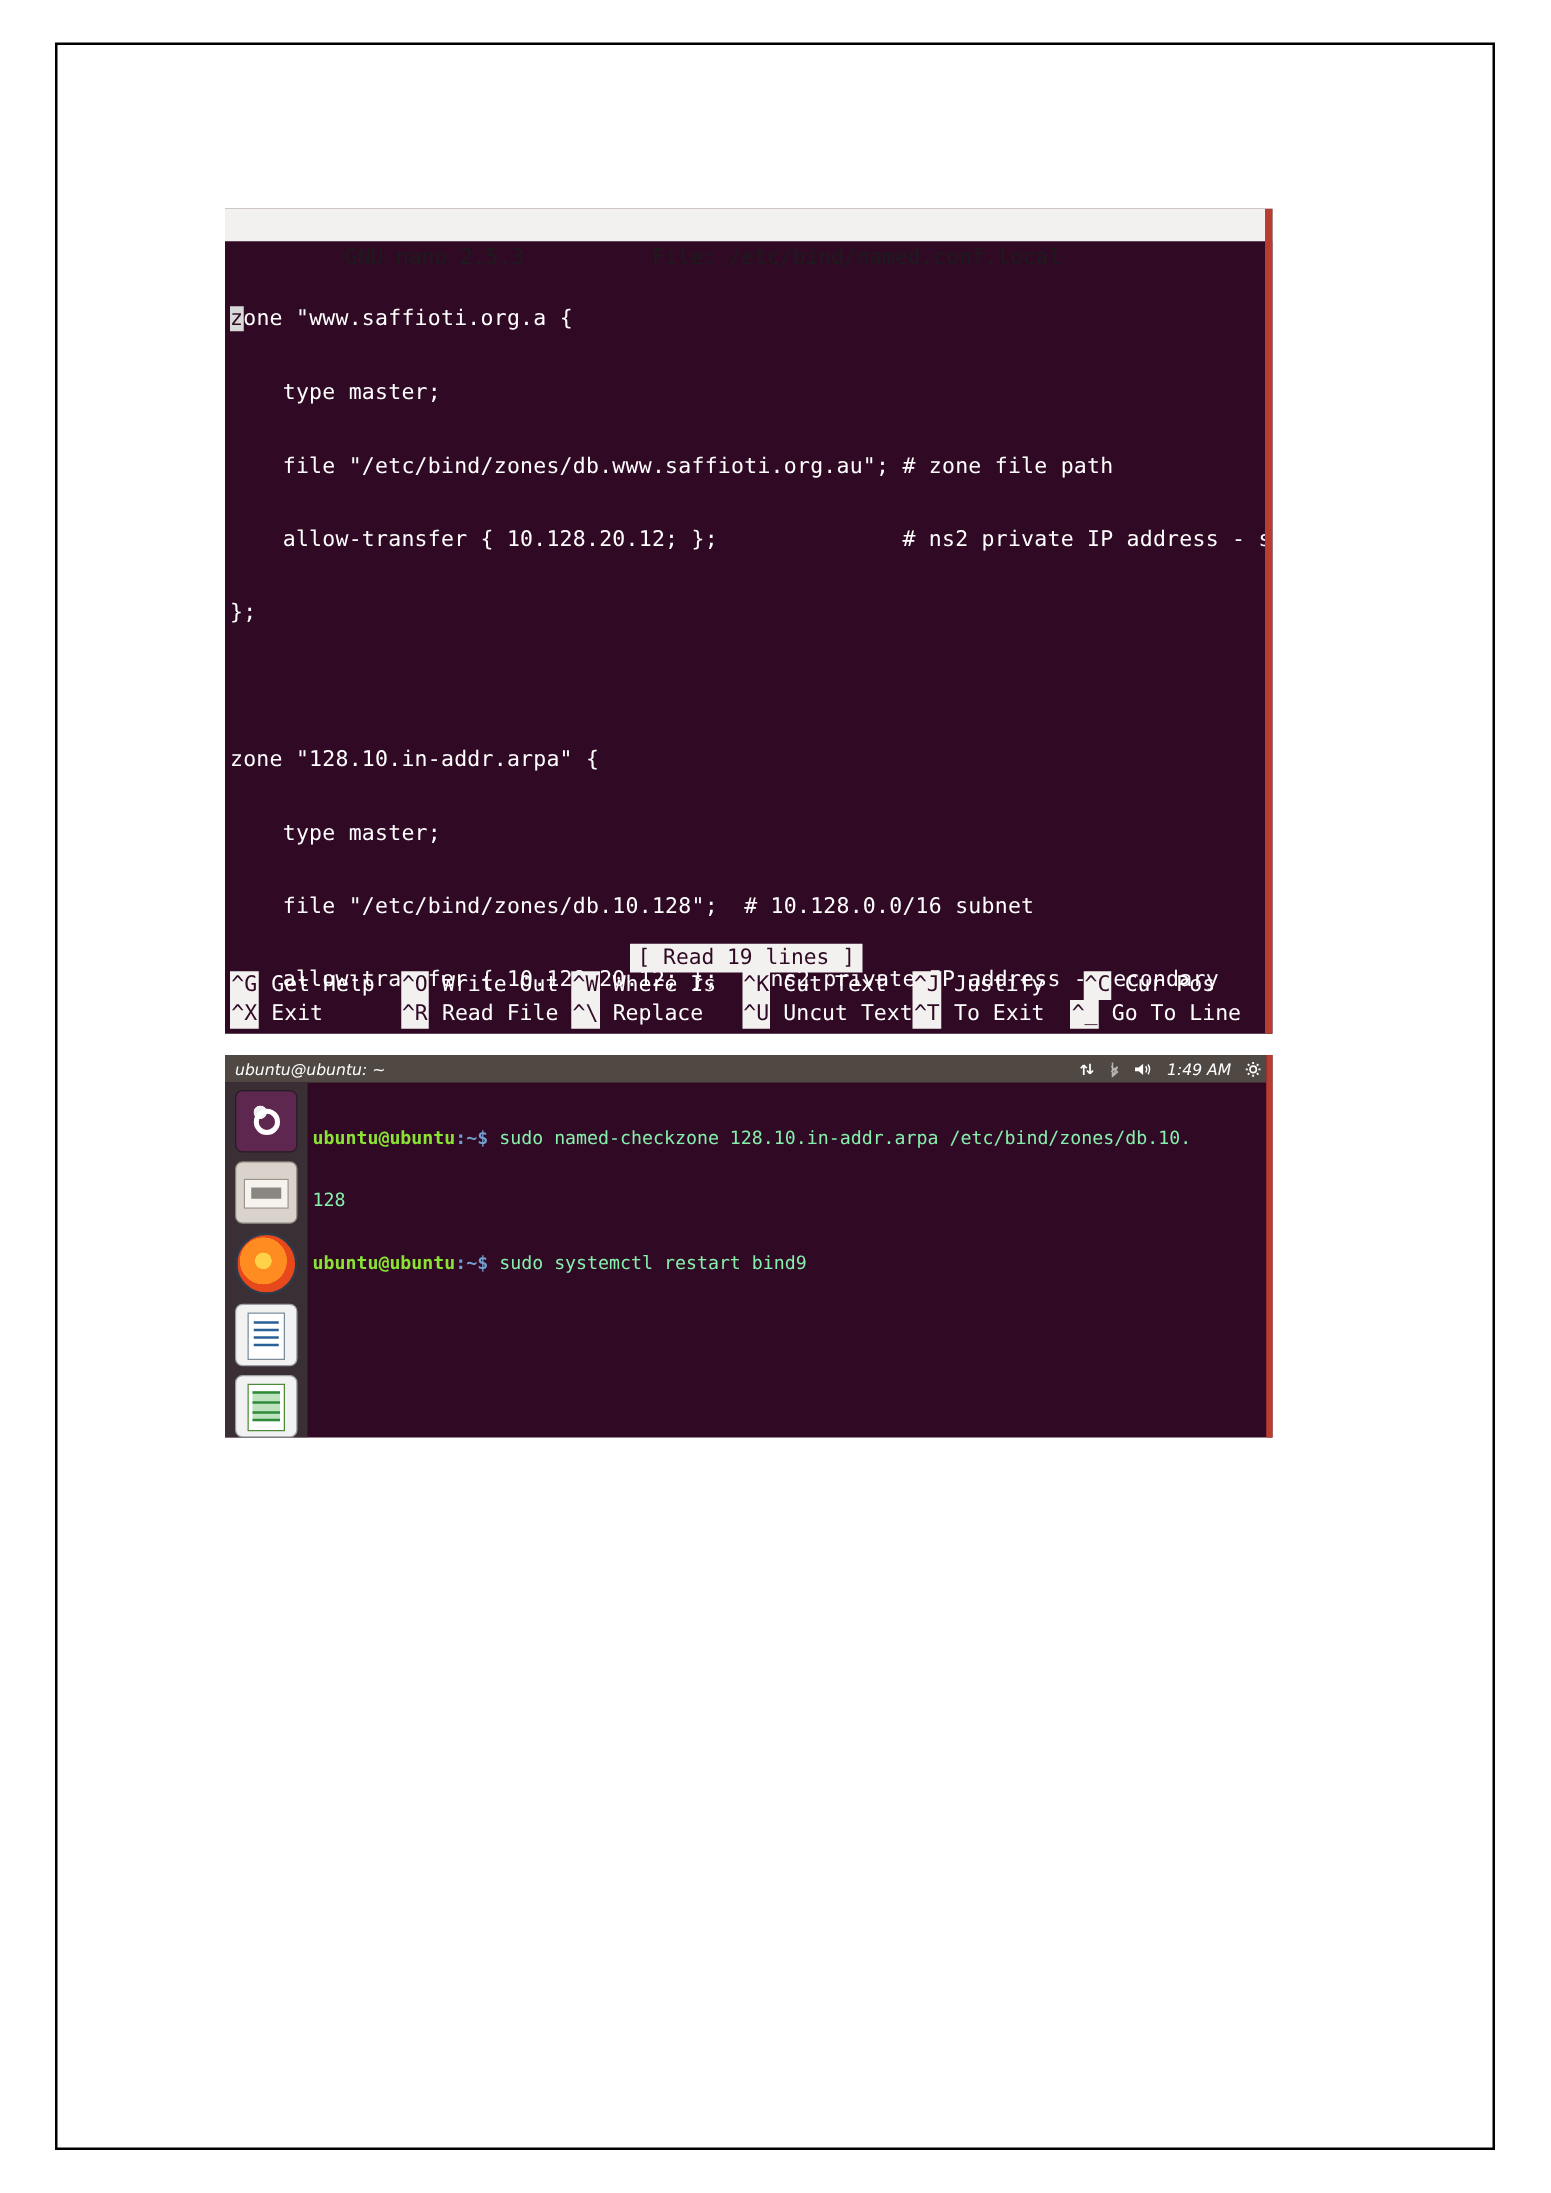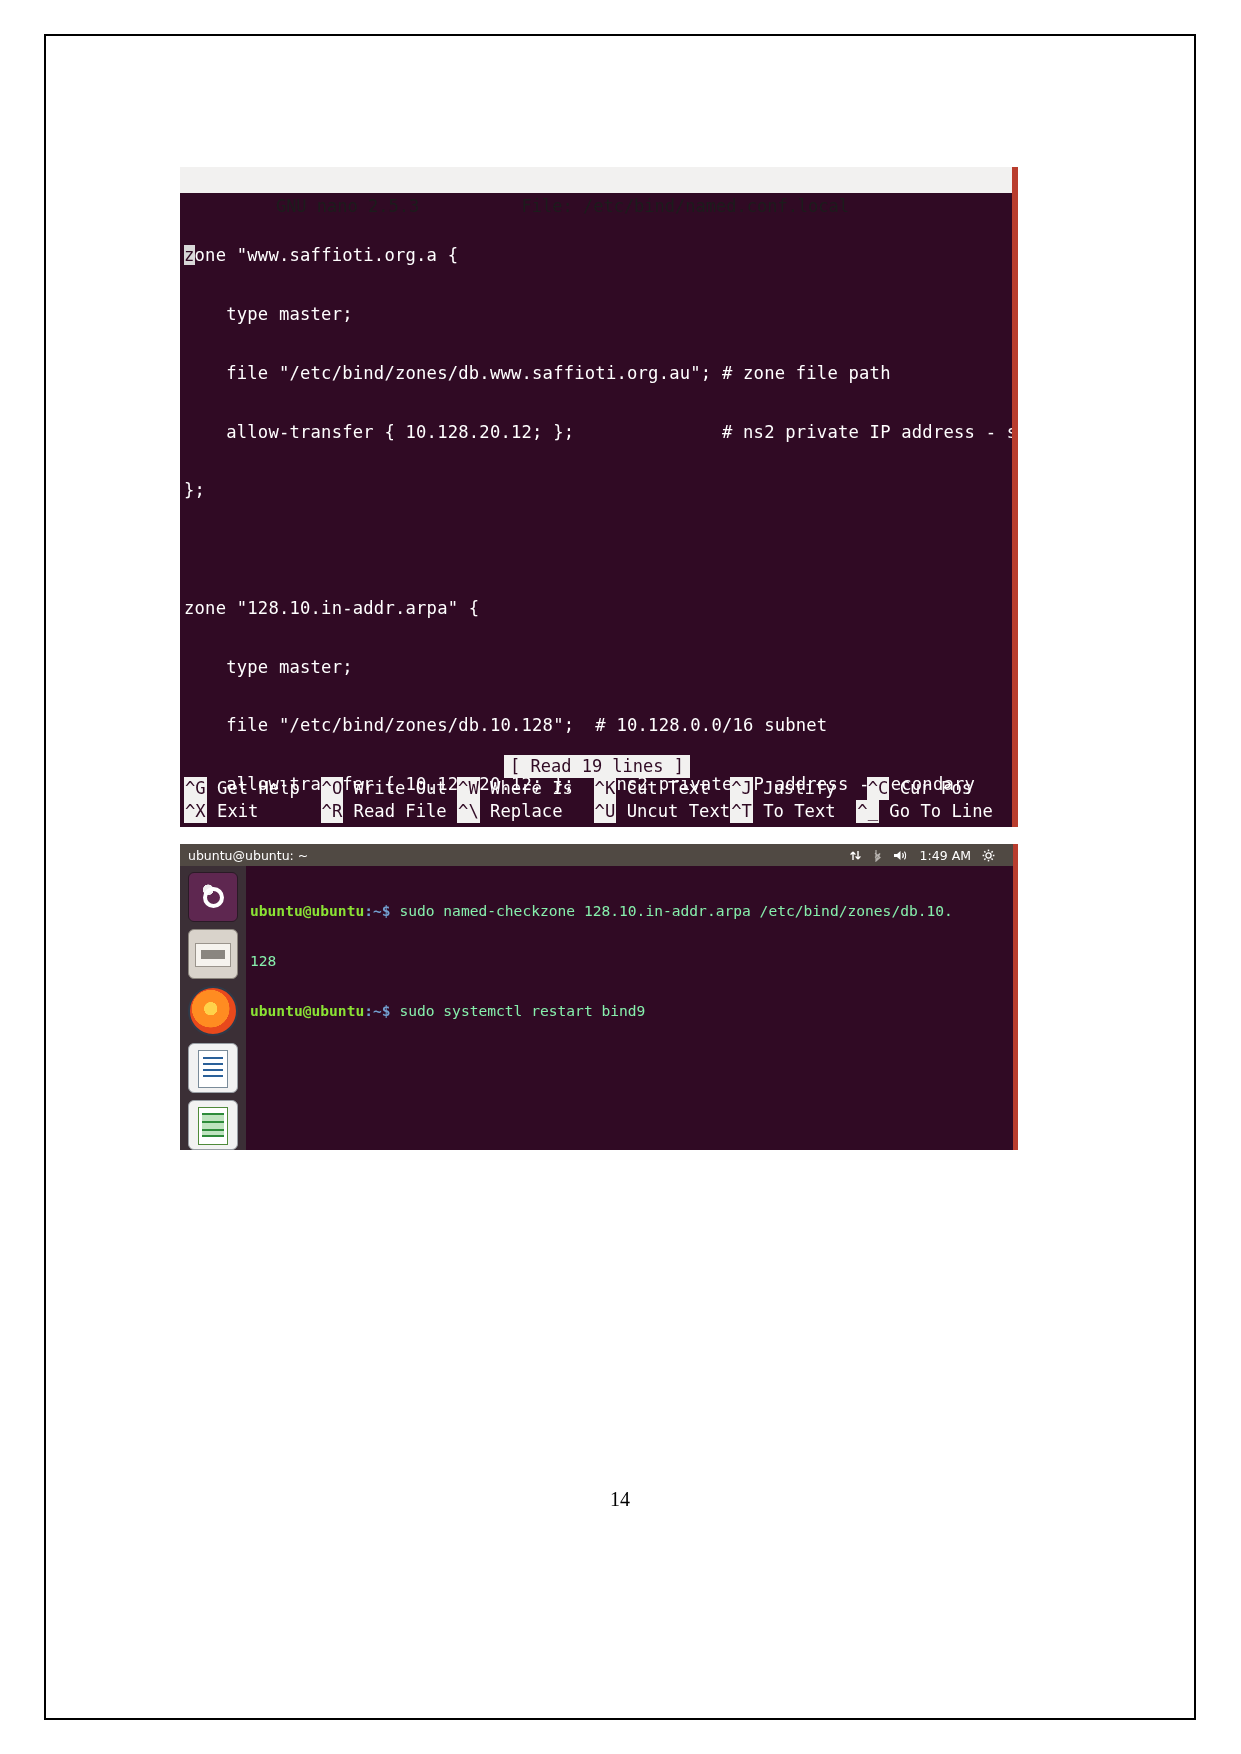--- a/index.html
+++ b/index.html
@@ -129,22 +129,23 @@
     border-right: 5px solid #b93d2e;
   }
   .term-titlebar {
     height: 22px;
     background: #504943;
     color: #ffffff;
     display: flex;
     align-items: center;
     font-family: "DejaVu Sans", "Liberation Sans", sans-serif;
     font-size: 12.5px;
-    padding: 0 18px 0 8px;
-    box-sizing: border-box;
+    padding: 0 4px 0 8px;
+    box-sizing: border-box;
+    font-style: italic;
   }
   .term-title { flex: 0 0 auto; }
   .term-tray {
     margin-left: auto;
     display: flex;
     align-items: center;
     gap: 11px;
     font-size: 12.5px;
   }
   .tray-icon { display: inline-flex; align-items: center; line-height: 1; }
@@ -306,21 +307,21 @@
         <span class="sc-item"><span class="sc-key">^W</span><span class="sc-label"> Where Is  </span></span>
         <span class="sc-item"><span class="sc-key">^K</span><span class="sc-label"> Cut Text  </span></span>
         <span class="sc-item"><span class="sc-key">^J</span><span class="sc-label"> Justify   </span></span>
         <span class="sc-item"><span class="sc-key">^C</span><span class="sc-label"> Cur Pos</span></span>
       </div>
       <div class="sc-row">
         <span class="sc-item"><span class="sc-key">^X</span><span class="sc-label"> Exit      </span></span>
         <span class="sc-item"><span class="sc-key">^R</span><span class="sc-label"> Read File </span></span>
         <span class="sc-item"><span class="sc-key">^\</span><span class="sc-label"> Replace   </span></span>
         <span class="sc-item"><span class="sc-key">^U</span><span class="sc-label"> Uncut Text</span></span>
-        <span class="sc-item"><span class="sc-key">^T</span><span class="sc-label"> To Text  </span></span>
+        <span class="sc-item"><span class="sc-key">^T</span><span class="sc-label"> To Exit  </span></span>
         <span class="sc-item"><span class="sc-key">^_</span><span class="sc-label"> Go To Line</span></span>
       </div>
     </div>
 
     <div class="nano-rightstripe"></div>
   </div>
 
   <div class="term-shot">
 
     <div class="term-titlebar">
@@ -383,15 +384,14 @@
         
         
         
         
         
         
       </div>
     </div>
   </div>
 
-  <div class="page-number">14</div>
 
 </div>
 
 </body></html>

